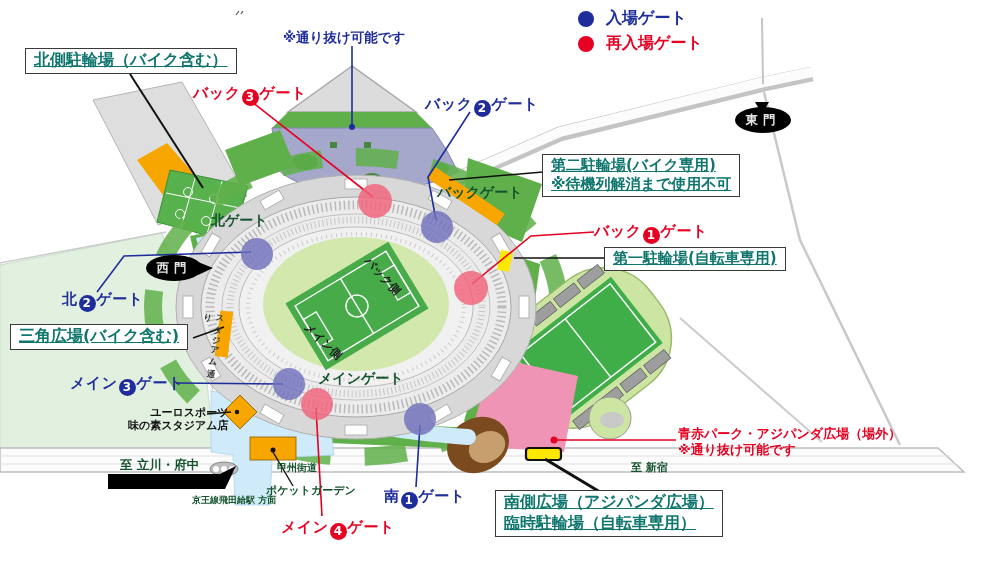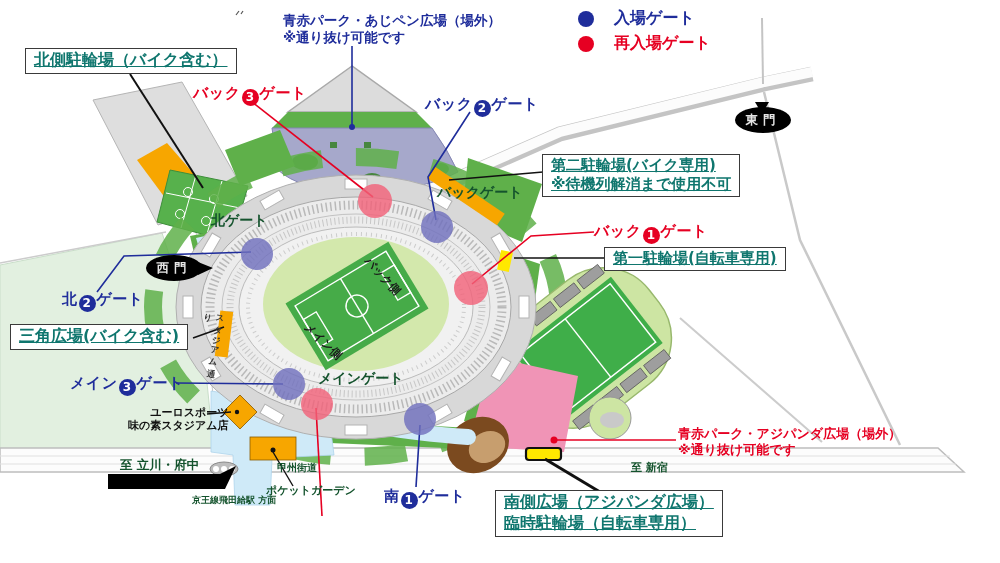--- a/index.html
+++ b/index.html
@@ -11,21 +11,21 @@
   .gate{font-size:15px;letter-spacing:.5px;}
   .numc{display:inline-flex;align-items:center;justify-content:center;width:17px;height:17px;
         border-radius:50%;color:#fff;font-size:12px;font-weight:bold;margin:0 1px;vertical-align:-3px;}
   .numc.nb{background:#1f2d9b;} .numc.rb{background:#e60022;}
   .box{position:absolute;background:#fff;border:1.6px solid #3a3a3a;padding:1px 8px 2px 8px;
        font-weight:bold;color:#0f766e;white-space:nowrap;}
   .box .u{text-decoration:underline;display:block;}
   .note{font-size:13.5px;line-height:1.25;}
   .oval{position:absolute;background:#000;color:#e5e5e5;border-radius:50%;display:flex;
         align-items:center;justify-content:center;font-weight:bold;font-size:12.5px;letter-spacing:5px;}
-  .legend-row{position:absolute;display:flex;align-items:center;gap:20px;font-weight:bold;font-size:16px;}
+  .legend-row{position:absolute;display:flex;align-items:center;gap:12px;font-weight:bold;font-size:16px;}
   .ldot{width:16px;height:16px;border-radius:50%;flex:0 0 auto;}
   .vtext{position:absolute;writing-mode:vertical-rl;font-size:8.5px;color:#333;letter-spacing:1px;
          transform:rotate(9deg);font-weight:bold;}
   .pitchside{position:absolute;font-size:11.5px;font-weight:bold;color:#1a1a1a;
              transform-origin:left top;}
   .smalllbl{font-size:11px;color:#111;}
   .banner{position:absolute;color:#fff;font-size:11px;font-weight:bold;display:flex;
           align-items:center;justify-content:center;}
 </style>
 </head>
@@ -229,21 +229,21 @@
 <div class="legend-row" style="left:578px;top:8px;">
   <span class="ldot" style="background:#1f2d9b"></span>
   <span class="navy">入場ゲート</span>
 </div>
 <div class="legend-row" style="left:578px;top:33px;">
   <span class="ldot" style="background:#e60022"></span>
   <span class="red">再入場ゲート</span>
 </div>
 
 <div class="lbl note navy" style="left:283px;top:12px;">
-  <span>青赤パーク・あじペン広場（場外）</span><br>
+  <br>
   <span>※通り抜け可能です</span>
 </div>
 <div class="lbl note red" style="left:678px;top:426px;font-size:13px;">
   <span>青赤パーク・アジパンダ広場（場外）</span><br>
   <span>※通り抜け可能です</span>
 </div>
 
 <div class="box" style="left:25px;top:48px;font-size:16px;">
   <span class="u">北側駐輪場（バイク含む）</span>
 </div>
@@ -269,20 +269,23 @@
   <span>バック</span><span class="numc nb">2</span><span>ゲート</span>
 </div>
 <div class="lbl gate red" style="left:594px;top:223px;">
   <span>バック</span><span class="numc rb">1</span><span>ゲート</span>
 </div>
 <div class="lbl gate navy" style="left:62px;top:291px;">
   <span>北</span><span class="numc nb">2</span><span>ゲート</span>
 </div>
 <div class="lbl gate navy" style="left:70px;top:375px;">
   <span>メイン</span><span class="numc nb">3</span><span>ゲート</span>
+</div>
+<div class="lbl gate red" style="left:281px;top:519px;">
+  <span>メイン</span><span class="numc rb">4</span><span>ゲート</span>
 </div>
 <div class="lbl gate navy" style="left:384px;top:488px;">
   <span>南</span><span class="numc nb">1</span><span>ゲート</span>
 </div>
 
 <div class="lbl blk" style="left:437px;top:184px;font-size:14px;">バックゲート</div>
 <div class="lbl blk" style="left:211px;top:212px;font-size:14px;">北ゲート</div>
 <div class="lbl blk" style="left:318px;top:370px;font-size:14px;">メインゲート</div>
 
 <div class="oval" style="left:735px;top:107px;width:56px;height:26px;">東門</div>

